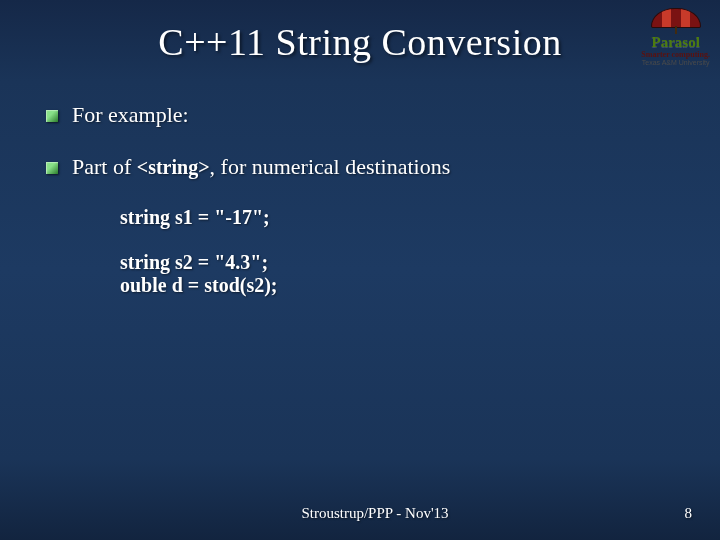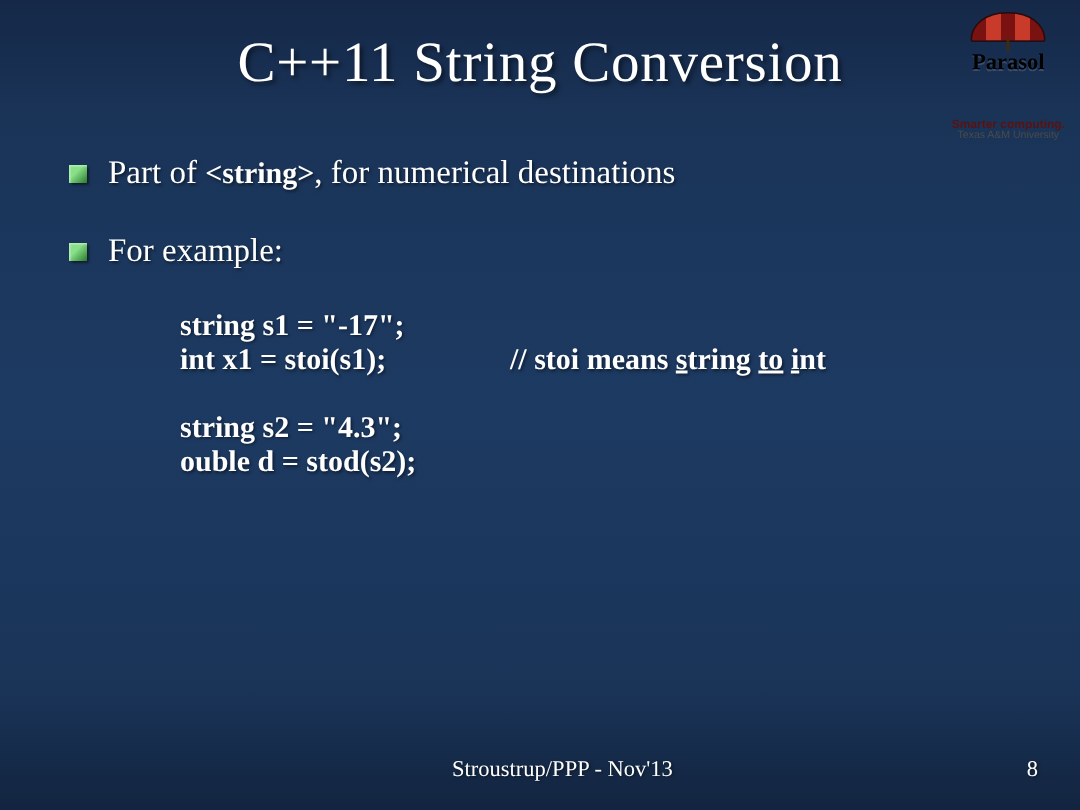--- a/index.html
+++ b/index.html
@@ -63,22 +63,22 @@
     width: 50px; height: 20px;
     border-radius: 26px 26px 2px 2px / 20px 20px 2px 2px;
     background: linear-gradient(90deg,#7a1212 0 20%,#c83a2a 20% 40%,#7a1212 40% 60%,#c83a2a 60% 80%,#7a1212 80% 100%);
     margin: 0 auto;
     border: 1px solid #2a0a0a;
   }
   .umbrella-pole {
     position: absolute; left: 50%; top: 18px; transform: translateX(-50%);
     width: 2px; height: 8px; background: #402a10;
   }
-  .logo-word { font-family: Georgia, serif; font-weight: bold; font-size: 15px; color: #000000; text-shadow: 0 1px 0 rgba(255,255,255,0.15); }
-  .logo-tag  { font-family: Liberation Sans, sans-serif; font-weight: bold; font-size: 8px; color: #5a1210; margin-top: 28px; }
+  .logo-word { font-family: Georgia, serif; font-weight: bold; font-size: 15px; color: #4d7c0f; text-shadow: 0 1px 0 rgba(255,255,255,0.15); }
+  .logo-tag  { font-family: Liberation Serif, serif; font-weight: bold; font-size: 8px; color: #5a1210; }
   .logo-sub  { font-family: Arial, sans-serif; font-size: 7px; color: #4a4a4a; }
   .footer {
     position: absolute;
     bottom: 18px; left: 15px; width: 100%;
     display: flex;
     justify-content: center;
     font-size: 15px;
     text-shadow: 1px 1px 2px rgba(0,0,0,0.5);
     margin-top: 36px;
   }
@@ -102,39 +102,35 @@
   <div class="logo-sub">Texas A&amp;M University</div>
 </div>
 
 <div class="title">C++11 String Conversion</div>
 
 <div class="content">
 
   <div class="bullet-row">
     <div class="bullet-icon"></div>
     <div class="bullet-text">
-      <span>Part of </span><span class="header-string">&lt;string&gt;</span><span>, for numerical destinations</span>
+      <span>For example:</span>
     </div>
   </div>
 
   <div class="bullet-row">
     <div class="bullet-icon"></div>
     <div class="bullet-text">
-      <span>For example:</span>
+      <span>Part of </span><span class="header-string">&lt;string&gt;</span><span>, for numerical destinations</span>
     </div>
   </div>
 
   <div class="code-block">
     <div class="group">
       <div class="line">
         <div class="code-left">string s1 = "-17";</div>
-      </div>
-      <div class="line">
-        <div class="code-left">int x1 = stoi(s1);</div>
-        <div class="code-right"><span>// stoi means </span><span class="u">s</span><span>tring </span><span class="u">to</span><span> </span><span class="u">i</span><span>nt</span></div>
       </div>
     </div>
     <div class="group">
       <div class="line">
         <div class="code-left">string s2 = "4.3";</div>
       </div>
       <div class="line">
         <div class="code-left">ouble d = stod(s2);</div>
       </div>
     </div>

